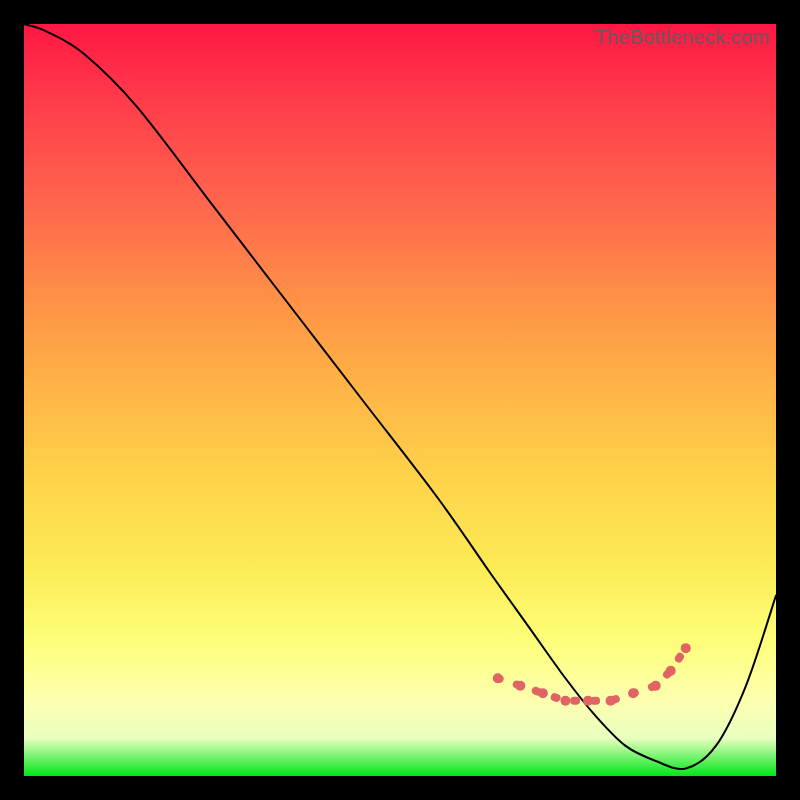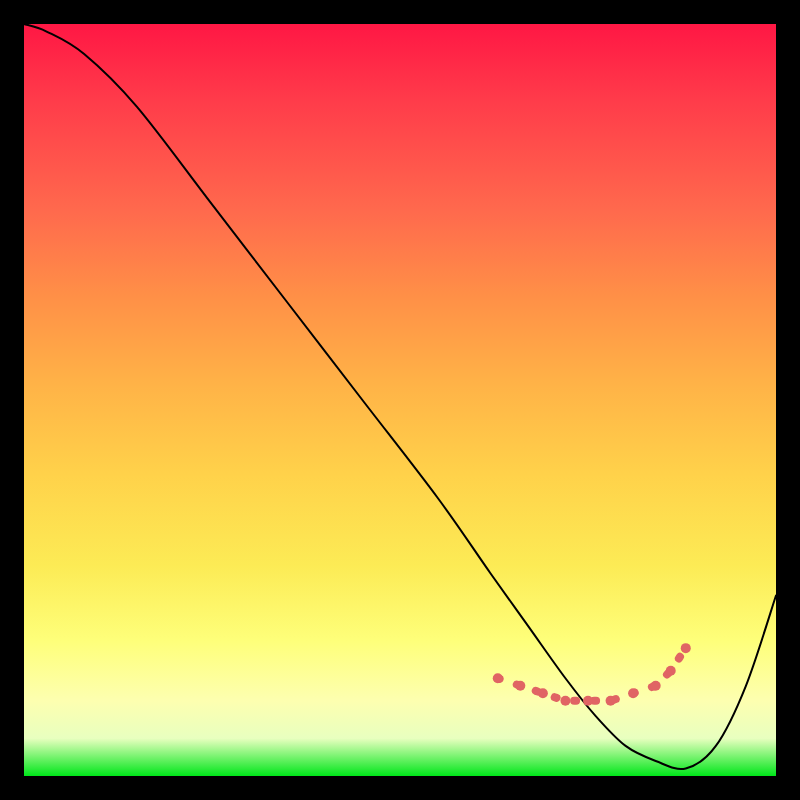--- a/index.html
+++ b/index.html
@@ -77,13 +77,14 @@
         <circle cx="541.4399999999999" cy="676.8" r="5" fill="#e06464"></circle>
         <circle cx="564" cy="676.8" r="5" fill="#e06464"></circle>
         <circle cx="586.5600000000001" cy="676.8" r="5" fill="#e06464"></circle>
         <circle cx="609.12" cy="669.28" r="5" fill="#e06464"></circle>
         <circle cx="631.68" cy="661.76" r="5" fill="#e06464"></circle>
         <circle cx="646.72" cy="646.72" r="5" fill="#e06464"></circle>
         <circle cx="661.76" cy="624.16" r="5" fill="#e06464"></circle>
       </g>
   </svg>
 
+  <div class="watermark">TheBottleneck.com</div>
 </div>
 
 </body></html>

